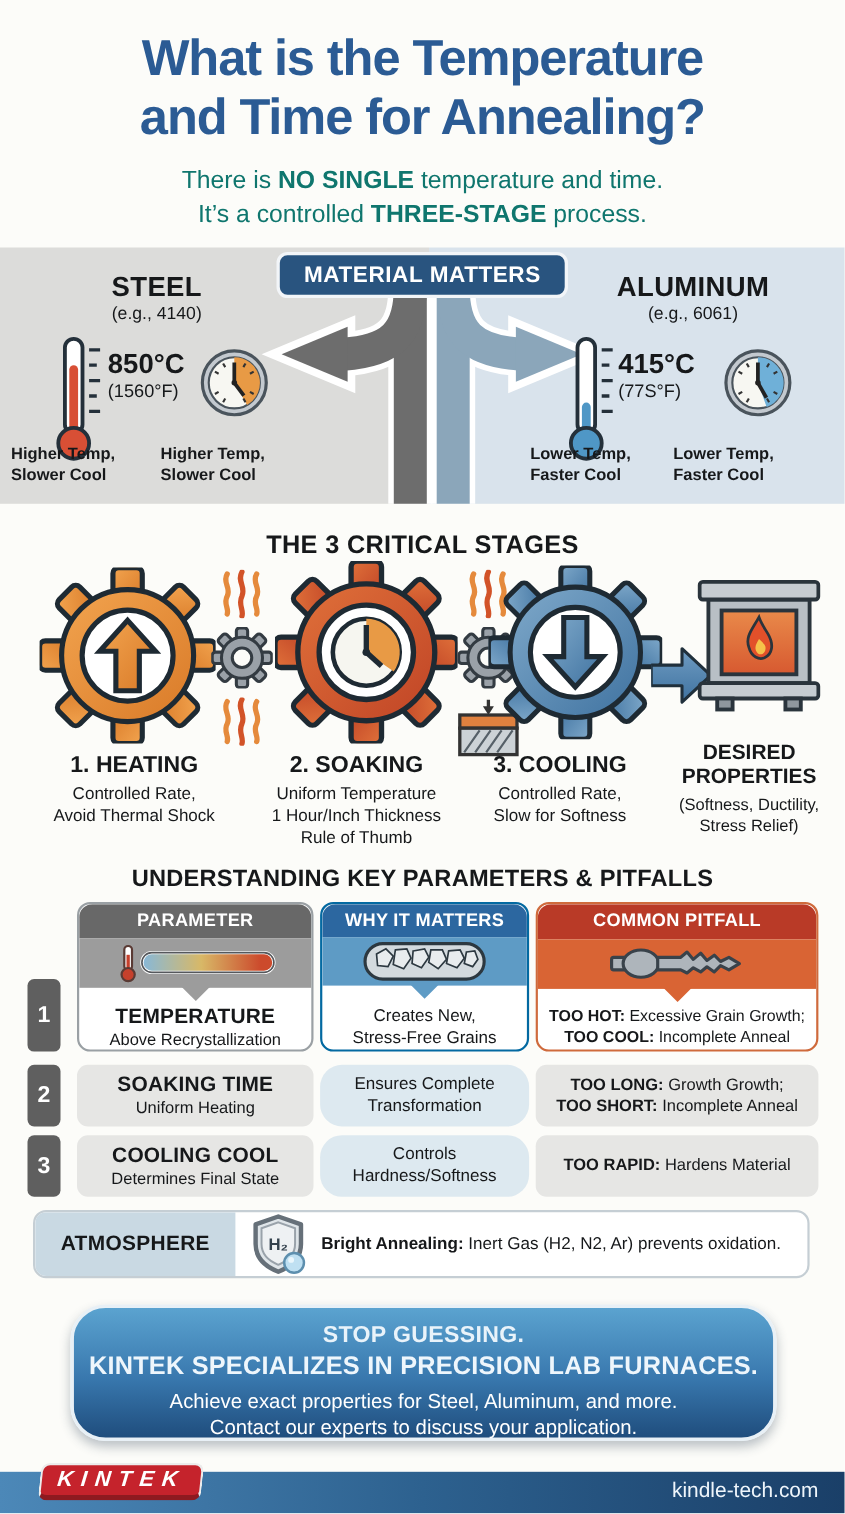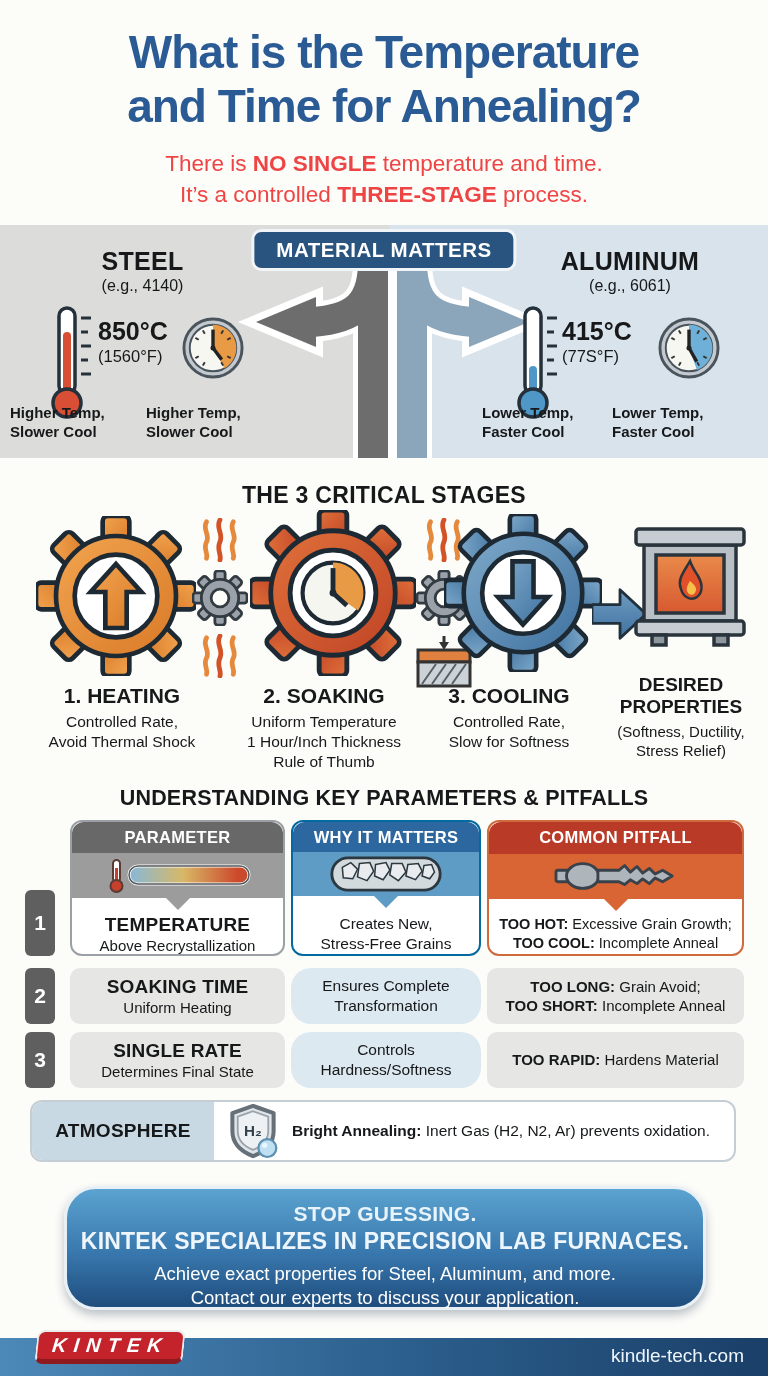--- a/index.html
+++ b/index.html
@@ -3,21 +3,21 @@
 <meta charset="utf-8">
 <style>
   * { margin:0; padding:0; box-sizing:border-box; }
   html,body { background:#ffffff; }
   body { font-family:"Liberation Sans", sans-serif; color:#16181a; }
   #canvas { position:relative; width:768px; height:1376px; background:#fcfcf9; overflow:hidden; }
 
   
   .header { position:absolute; top:26px; left:0; right:0; text-align:center; }
   .title-line { font-size:46px; line-height:1.17; font-weight:800; color:#2b5b94; letter-spacing:-1px; }
-  .subtitle { margin-top:14px; font-size:22.5px; line-height:1.38; color:#ef4444; }
+  .subtitle { margin-top:14px; font-size:22.5px; line-height:1.38; color:#0f766e; }
   .subtitle b { font-weight:800; }
 
   
   .material { position:absolute; top:225px; left:0; width:768px; height:233px; }
   .mat-bg-left { position:absolute; left:0; top:0; width:390px; height:100%; background:#dcdcda; }
   .mat-bg-right { position:absolute; left:390px; top:0; right:0; height:100%; background:#d9e3ec; }
   .branch-svg { position:absolute; left:234px; top:0; width:300px; height:233px; z-index:1; }
   .mat-badge { position:absolute; top:4px; left:50%; transform:translateX(-50%); z-index:3;
                background:#29547f; color:#fff; font-size:20.5px; font-weight:800; letter-spacing:.5px;
                padding:6px 22px; border-radius:10px; border:3px solid #f2f5f8; white-space:nowrap; }
@@ -513,27 +513,27 @@
     <div class="num-badge" style="top:188px; height:56px;">2</div>
     <div class="row-cell bg-gray" style="left:70px; width:215px; top:188px;">
       <div class="cell-name">SOAKING TIME</div>
       <div class="cell-sub">Uniform Heating</div>
     </div>
     <div class="row-cell bg-blue" style="left:291px; width:190px; top:188px;">
       <div class="row-why">Ensures Complete</div>
       <div class="row-why">Transformation</div>
     </div>
     <div class="row-cell bg-gray" style="left:487px; width:257px; top:188px;">
-      <div class="row-pit"><b>TOO LONG:</b><span> Grain Avoid;</span></div>
+      <div class="row-pit"><b>TOO LONG:</b><span> Growth Growth;</span></div>
       <div class="row-pit"><b>TOO SHORT:</b><span> Incomplete Anneal</span></div>
     </div>
 
     <div class="num-badge" style="top:252px; height:56px;">3</div>
     <div class="row-cell bg-gray" style="left:70px; width:215px; top:252px;">
-      <div class="cell-name">SINGLE RATE</div>
+      <div class="cell-name">COOLING COOL</div>
       <div class="cell-sub">Determines Final State</div>
     </div>
     <div class="row-cell bg-blue" style="left:291px; width:190px; top:252px;">
       <div class="row-why">Controls</div>
       <div class="row-why">Hardness/Softness</div>
     </div>
     <div class="row-cell bg-gray" style="left:487px; width:257px; top:252px;">
       <div class="row-pit"><b>TOO RAPID:</b><span> Hardens Material</span></div>
     </div>
 

